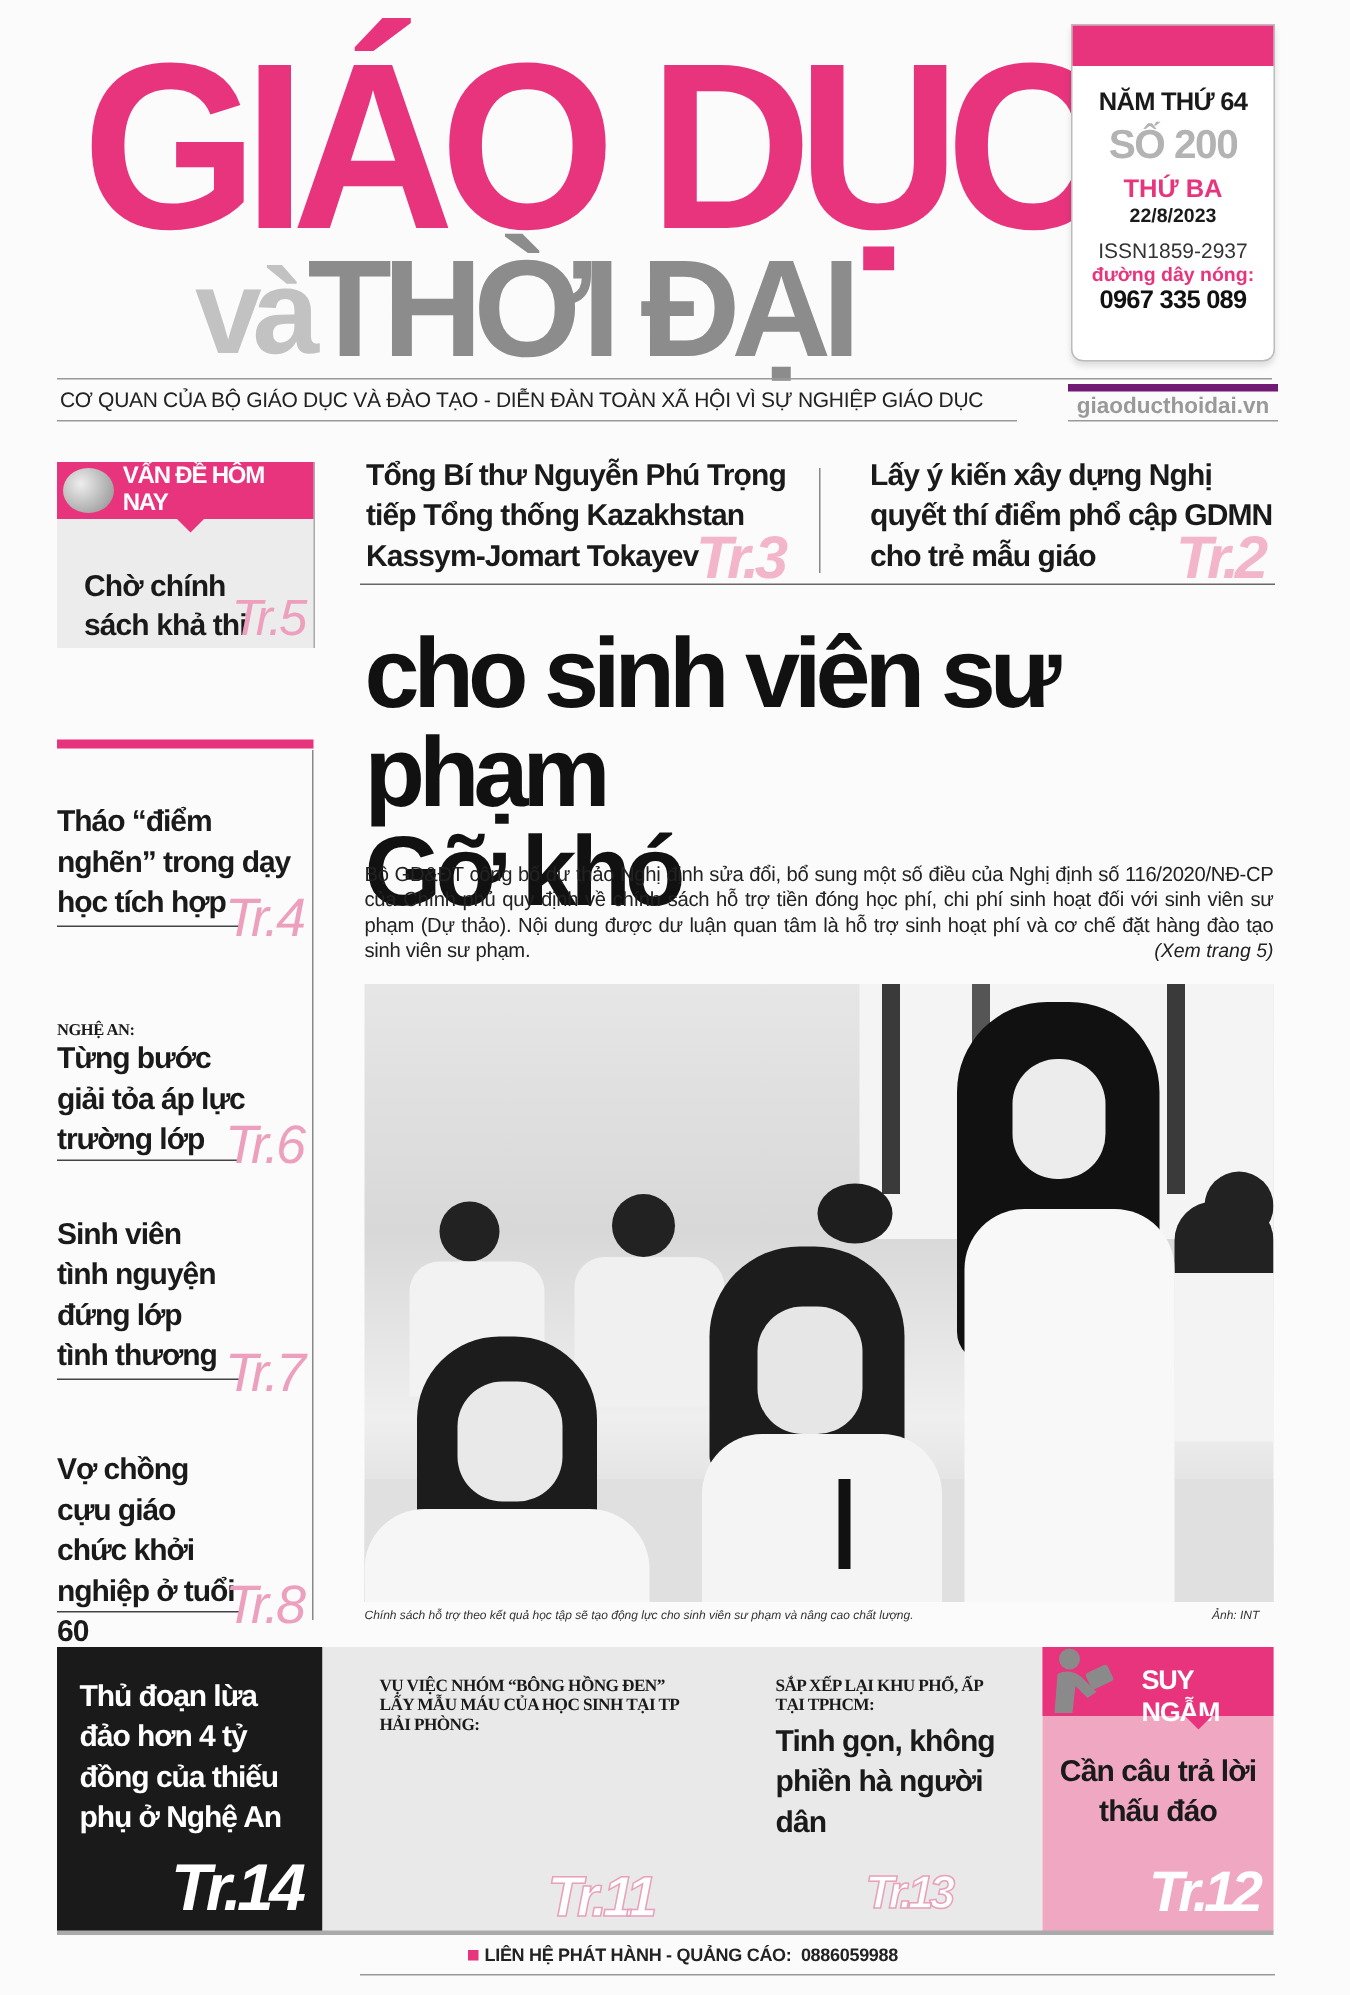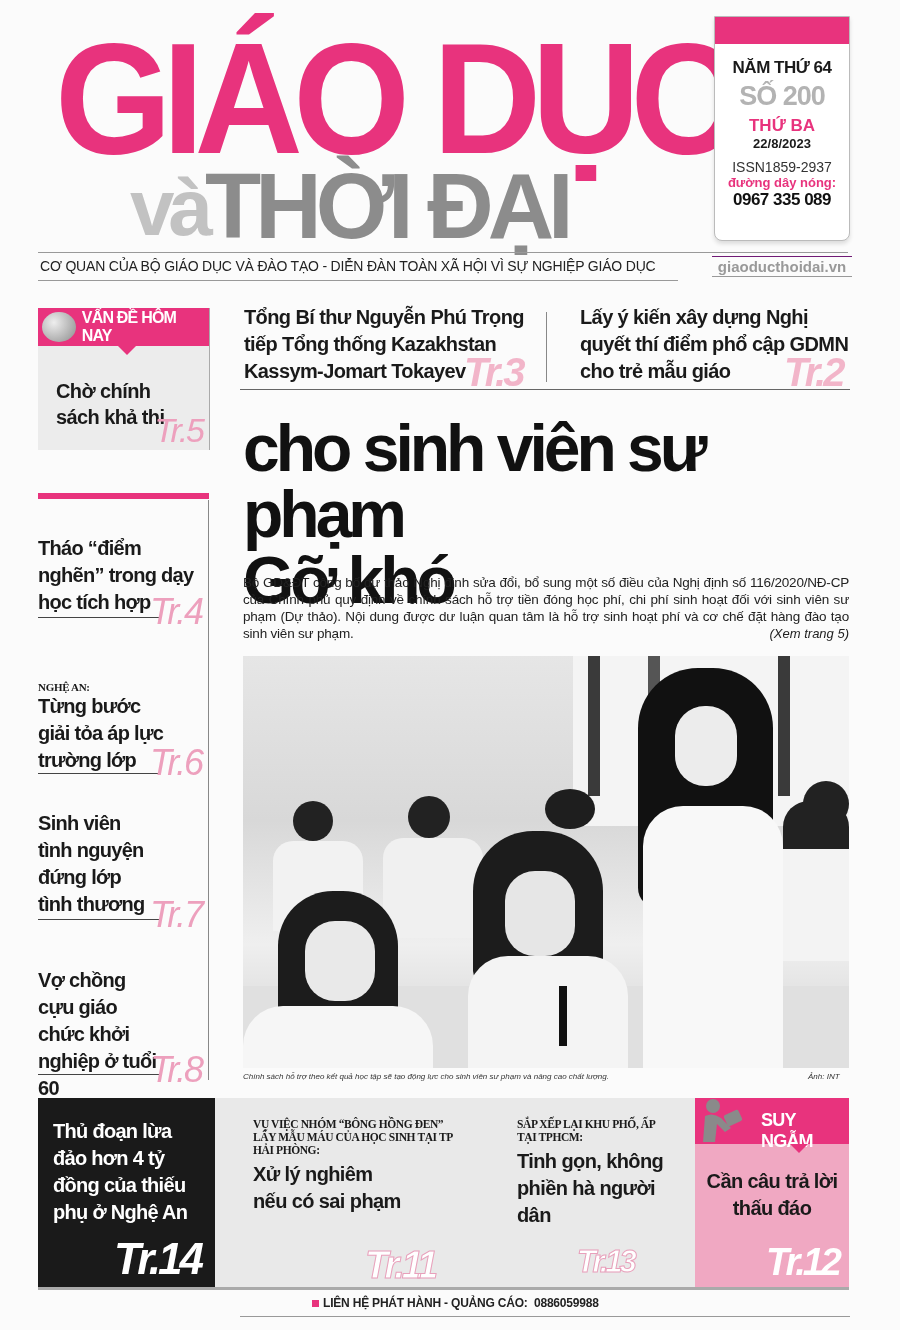--- a/index.html
+++ b/index.html
@@ -9,36 +9,36 @@
     .trnum { font-family: "Liberation Sans", sans-serif; font-style: italic; color: #eda0bd; font-weight: 400; letter-spacing: -2px; }
     .trbold { font-family: "Liberation Sans", sans-serif; font-weight: 700; font-style: italic; letter-spacing: -3px; }
 
     
     #mast-top { left: 55px; top: 18px; font-size: 158px; font-weight: 700; color: #e8337d; letter-spacing: -10px; line-height: 160px; transform: scaleX(0.95); transform-origin: left; }
     #mast-va { left: 130px; top: 168px; font-size: 80px; font-weight: 700; color: #c2c2c2; letter-spacing: -6px; line-height: 80px; }
     #mast-bottom { left: 205px; top: 160px; font-size: 92px; font-weight: 700; color: #8c8c8c; letter-spacing: -6px; line-height: 92px; }
     #tagline-rule-top { left: 38px; top: 252px; width: 810px; height: 1px; background: #999; }
     #tagline { left: 40px; top: 258px; font-size: 14px; letter-spacing: -0.2px; color: #222; }
     #tagline-rule-bot { left: 38px; top: 280px; width: 640px; height: 1px; background: #999; }
-    #website { left: 712px; top: 256px; width: 140px; font-size: 15px; color: #999; font-weight: 700; text-align: center; border-top: 1px solid #701a75; border-bottom: 1px solid #999; padding: 1px 0; }
+    #website { left: 712px; top: 256px; width: 140px; font-size: 15px; color: #999; font-weight: 700; text-align: center; border-top: 5px solid #701a75; border-bottom: 1px solid #999; padding: 1px 0; }
 
     
     #issue-box { left: 714px; top: 16px; width: 136px; height: 225px; border: 1px solid #bbb; border-radius: 0 0 8px 8px; background: #fff; box-shadow: 0 3px 4px rgba(0,0,0,0.12); text-align: center; }
     #issue-bar { height: 27px; background: #e8337d; }
     #issue-year { margin-top: 14px; font-size: 17px; font-weight: 700; color: #1a1a1a; letter-spacing: -0.5px; }
     #issue-no { font-size: 27px; font-weight: 700; color: #b3b3b3; letter-spacing: -1px; line-height: 32px; margin-top: 2px; }
     #issue-day { font-size: 17px; font-weight: 700; color: #e8337d; margin-top: 4px; }
     #issue-date { font-size: 13px; font-weight: 700; color: #1a1a1a; }
     #issue-issn { font-size: 14px; color: #333; margin-top: 8px; }
     #issue-hotline-label { font-size: 13px; font-weight: 700; color: #e8337d; }
     #issue-hotline { font-size: 17px; font-weight: 700; color: #111; letter-spacing: -0.5px; }
 
     
     #left-rule { left: 208px; top: 500px; width: 1px; height: 580px; background: #888; }
-    #vande { left: 38px; top: 308px; width: 172px; height: 142px; background: #ececec; border-right: 1px solid #aaa; }
+    #vande { left: 38px; top: 308px; width: 172px; height: 124px; background: #ececec; border-right: 1px solid #aaa; }
     #vande-head { height: 38px; background: #e8337d; position: relative; display: flex; align-items: center; }
     #vande-head::after { content: ""; position: absolute; left: 80px; bottom: -9px; border-left: 9px solid transparent; border-right: 9px solid transparent; border-top: 9px solid #e8337d; }
     #globe-icon { width: 34px; height: 30px; margin-left: 4px; border-radius: 50%; background: radial-gradient(circle at 35% 35%, #eee, #8b8b8b); }
     #vande-label { color: #fff; font-weight: 700; font-size: 16px; margin-left: 6px; letter-spacing: -0.8px; }
     #vande-title { position: absolute; left: 18px; top: 70px; font-size: 20px; font-weight: 700; line-height: 26px; letter-spacing: -0.6px; }
     #vande-tr { position: absolute; right: 6px; bottom: 0px; font-size: 34px; }
 
     #left-top-bar { left: 38px; top: 493px; width: 171px; height: 6px; background: #e8337d; }
     .left-story { position: absolute; left: 38px; width: 168px; }
     .left-story .kicker { font-family: "Liberation Serif", serif; font-size: 11px; font-weight: 700; letter-spacing: -0.3px; margin-top: 17px; }
@@ -200,21 +200,20 @@
 <div class="abs" id="photo-credit">Ảnh: INT</div>
 
 <div class="abs" id="bottom-strip">
   <div class="bcell" id="b1">
     <div class="title" style="width:155px">Thủ đoạn lừa đảo hơn 4 tỷ đồng của thiếu phụ ở Nghệ An</div>
     <div class="tr trbold">Tr.14</div>
   </div>
   <div class="bcell" id="b2">
     <div class="bstory" style="left:38px;width:200px">
       <div class="kicker">VỤ VIỆC NHÓM “BÔNG HỒNG ĐEN” LẤY MẪU MÁU CỦA HỌC SINH TẠI TP HẢI PHÒNG:</div>
-      <div class="title" style="width:150px">Xử lý nghiêm nếu có sai phạm</div>
     </div>
     <div class="tr trbold" style="position:absolute;left:150px;top:146px;font-size:38px;color:#fff;-webkit-text-stroke:1px #e8a0bb;">Tr.11</div>
     <div class="bstory" style="left:302px;width:170px">
       <div class="kicker" style="width:150px">SẮP XẾP LẠI KHU PHỐ, ẤP TẠI TPHCM:</div>
       <div class="title" style="width:150px">Tinh gọn, không phiền hà người dân</div>
     </div>
     <div class="tr trbold" style="position:absolute;left:362px;top:146px;font-size:31px;color:#fff;-webkit-text-stroke:1px #e8a0bb;">Tr.13</div>
   </div>
   <div class="bcell" id="b4">
     <div id="b4-head">

